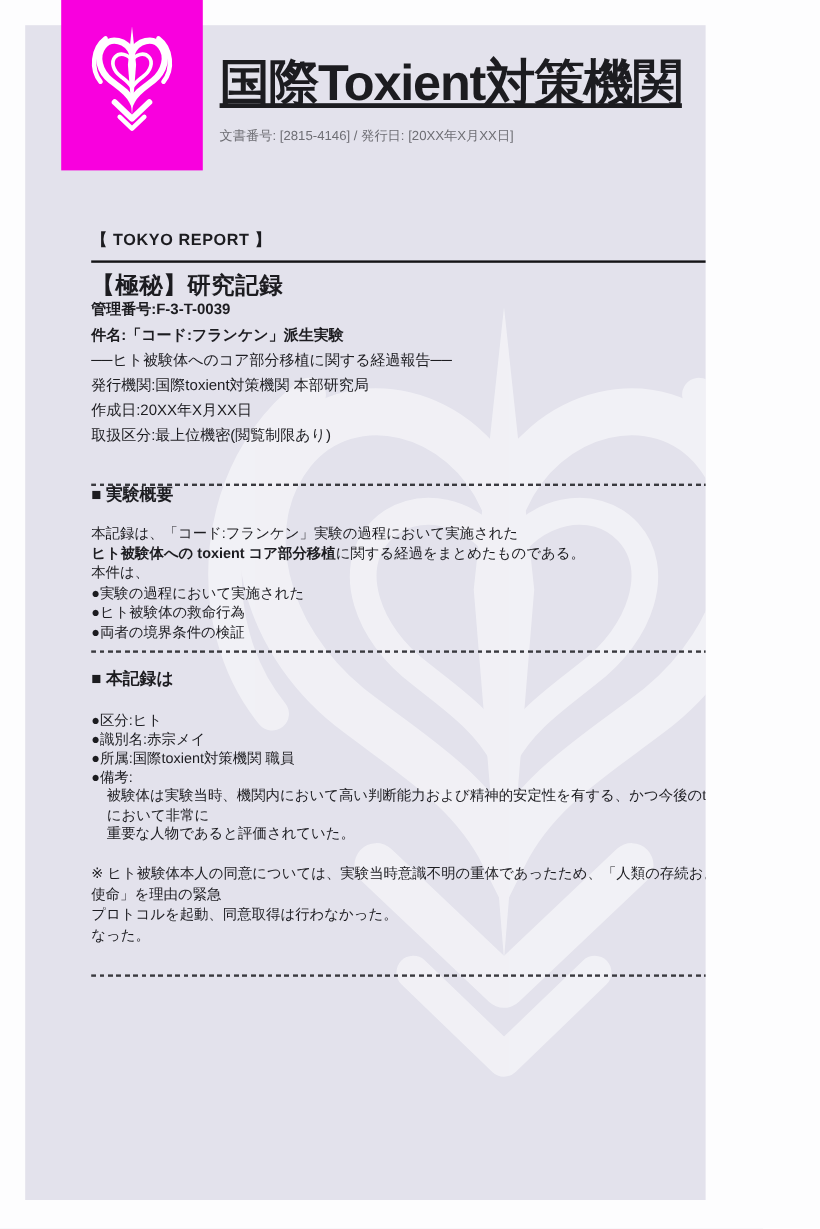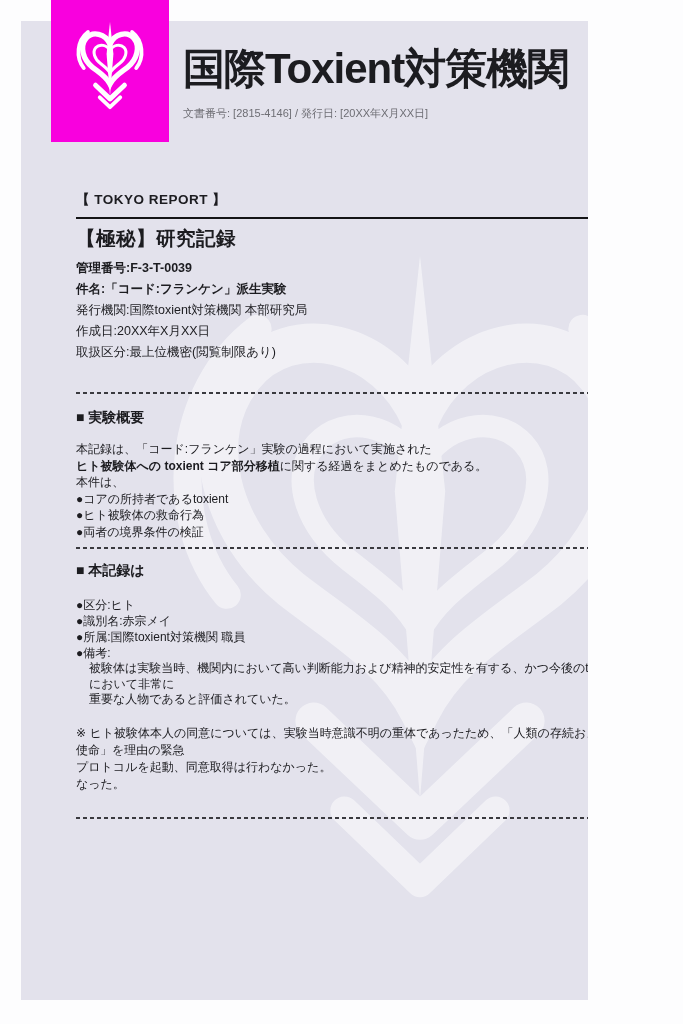--- a/index.html
+++ b/index.html
@@ -17,35 +17,35 @@
     position:absolute;left:119px;top:235px;width:560px;height:728px;
     color:#ffffff;opacity:.5;pointer-events:none;
   }
   .logo-box{
     position:absolute;left:51px;top:0;width:118px;height:142px;
     background:#f900de;display:flex;align-items:center;justify-content:center;
     z-index:5;
   }
   .logo-box svg{width:76px;height:99px;color:#ffffff;}
   .header-text{position:absolute;left:183px;top:46px;z-index:4;white-space:nowrap;}
-  .agency-title{font-size:42px;font-weight:900;line-height:46px;letter-spacing:-1px;}
+  .agency-title{font-size:42px;font-weight:900;line-height:46px;letter-spacing:-1px;text-decoration:underline;}
   .agency-subtitle{font-size:19px;font-weight:700;margin-top:7px;letter-spacing:0;}
   .doc-meta{font-size:11px;color:#6e6e74;margin-top:14px;font-weight:400;}
   .content{position:absolute;left:55px;top:172px;width:573px;z-index:4;}
   .tokyo{font-size:13.5px;font-weight:800;letter-spacing:.5px;line-height:14px;}
   .tokyo-rule{height:2px;background:#141416;margin-top:10px;}
   .doc-title{font-size:19.5px;font-weight:800;line-height:20px;margin-top:9px;letter-spacing:.5px;}
-  .meta-list{margin-top:10px;font-size:12.5px;line-height:21px;font-weight:400;}
+  .meta-list{font-size:12.5px;line-height:21px;font-weight:400;}
   .meta-list .bold{font-weight:700;}
   .sep{height:2px;background:repeating-linear-gradient(90deg,#3a3a3f 0 4px,transparent 4px 7px);}
   .sep1{margin-top:29px;}
   .sep2{margin-top:7px;}
   .sep3{margin-top:24px;}
   .sec-heading{font-size:14px;font-weight:800;line-height:14px;}
-  .sh1{margin-top:16px;}
+  .sh1{margin-top:0;}
   .sh2{margin-top:14px;}
   .para{font-size:12px;line-height:16.5px;margin-top:17px;}
   .closing{font-size:12px;line-height:18px;margin-top:15px;}
   .subject-bullets{font-size:12px;line-height:16px;margin-top:20px;}
   .remark{font-size:12px;line-height:15.5px;padding-left:13px;}
   .notes{font-size:12px;line-height:17px;margin-top:17px;}
   .b{font-weight:700;}
   .line{display:block;}
 </style>
 </head>
@@ -69,34 +69,35 @@
     </svg>
 
   <div class="content">
     <div class="tokyo">【 TOKYO REPORT 】</div>
     <div class="tokyo-rule"></div>
     <div class="doc-title">【極秘】研究記録</div>
 
     <div class="meta-list">
       <div class="bold">管理番号:F-3-T-0039</div>
       <div class="bold">件名:「コード:フランケン」派生実験</div>
+      <div>──ヒト被験体へのコア部分移植に関する経過報告──</div>
       <div>発行機関:国際toxient対策機関 本部研究局</div>
       <div>作成日:20XX年X月XX日</div>
       <div>取扱区分:最上位機密(閲覧制限あり)</div>
     </div>
 
     <div class="sep sep1"></div>
 
     <div class="sec-heading sh1">■ 実験概要</div>
 
     <div class="para">
       <span class="line">本記録は、「コード:フランケン」実験の過程において実施された</span>
       <span class="line"><span class="b">ヒト被験体への toxient コア部分移植</span><span>に関する経過をまとめたものである。</span></span>
       <span class="line">本件は、</span>
-      <span class="line">●コアの所持者であるtoxient</span>
+      <span class="line">●実験の過程において実施された</span>
       <span class="line">●ヒト被験体の救命行為</span>
       <span class="line">●両者の境界条件の検証</span>
     </div>
 
 
     <div class="sep sep2"></div>
 
     <div class="sec-heading sh2">■ 本記録は</div>
 
     <div class="subject-bullets">

